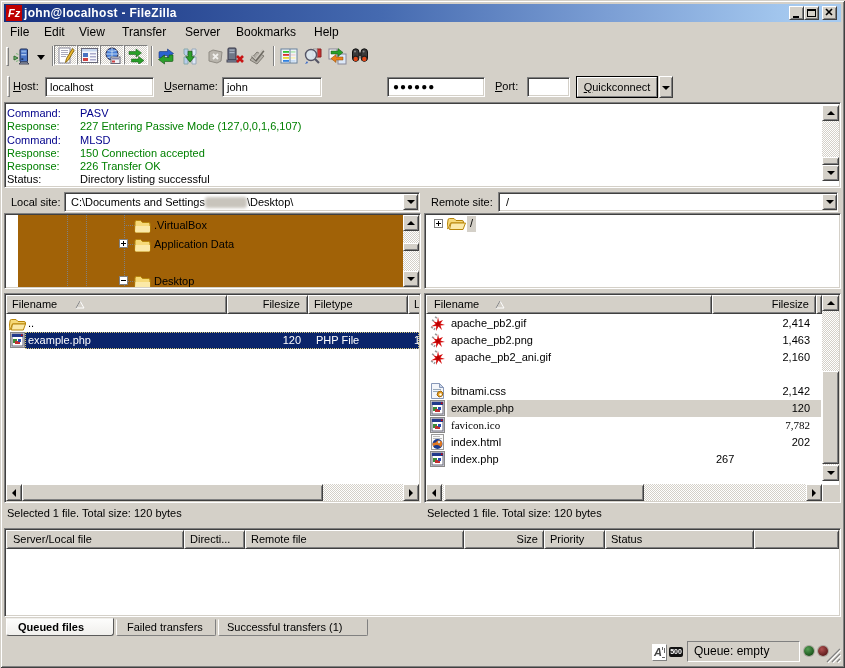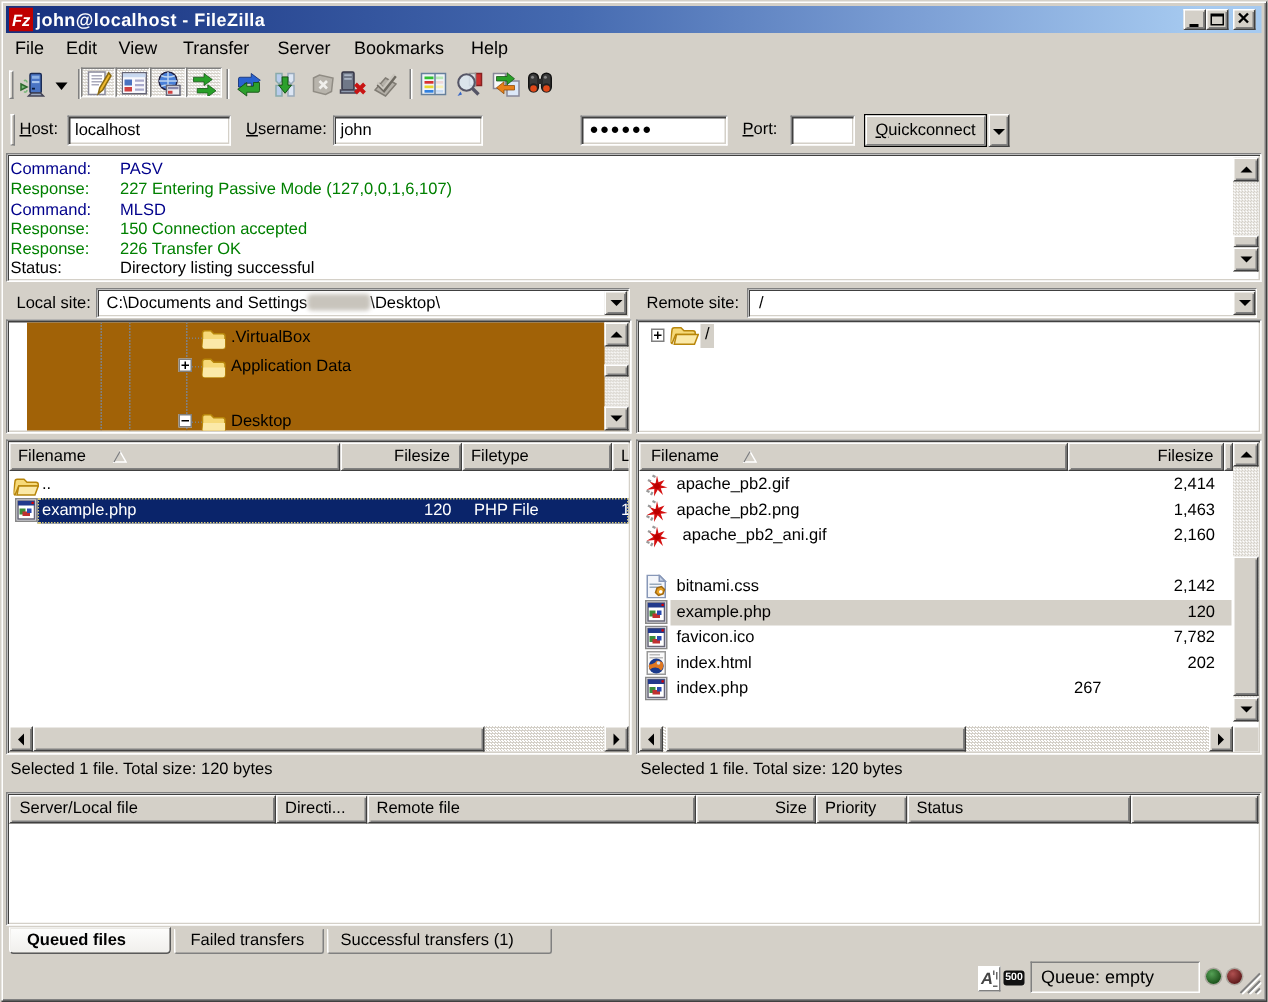--- a/index.html
+++ b/index.html
@@ -394,21 +394,21 @@
           <rect x="2" y="2" width="11" height="12" fill="#fff" stroke="#667"></rect>
           <rect x="2" y="2" width="11" height="3" fill="#223a8c"></rect>
           <rect x="11" y="2.5" width="1.5" height="1.5" fill="#d00"></rect>
           <rect x="3" y="7" width="4" height="4" fill="#3a8c3a"></rect>
           <rect x="5" y="9" width="5" height="3" fill="#c03030"></rect>
           <rect x="8" y="7" width="3" height="3" fill="#2a4ab0"></rect>
         </svg>
         <div class="abs" style="left:25px;top:0;">example.php</div>
         <div class="abs" style="left:290px;top:0;width:94px;text-align:right;">120</div>
       </div>
-      <div class="row" style="left:0;top:122px;width:365px;">
+      <div class="row" style="left:0;top:122px;width:365px;font-family:Liberation Serif, serif;">
         <svg class="abs" style="left:4px;top:0px" width="16" height="16">
           <rect x="0.5" y="0.5" width="14" height="15" fill="#e8e8f0" stroke="#888"></rect>
           <rect x="2" y="2" width="11" height="12" fill="#fff" stroke="#667"></rect>
           <rect x="2" y="2" width="11" height="3" fill="#223a8c"></rect>
           <rect x="11" y="2.5" width="1.5" height="1.5" fill="#d00"></rect>
           <rect x="3" y="7" width="4" height="4" fill="#3a8c3a"></rect>
           <rect x="5" y="9" width="5" height="3" fill="#c03030"></rect>
           <rect x="8" y="7" width="3" height="3" fill="#2a4ab0"></rect>
         </svg>
         <div class="abs" style="left:25px;top:0;">favicon.ico</div>

